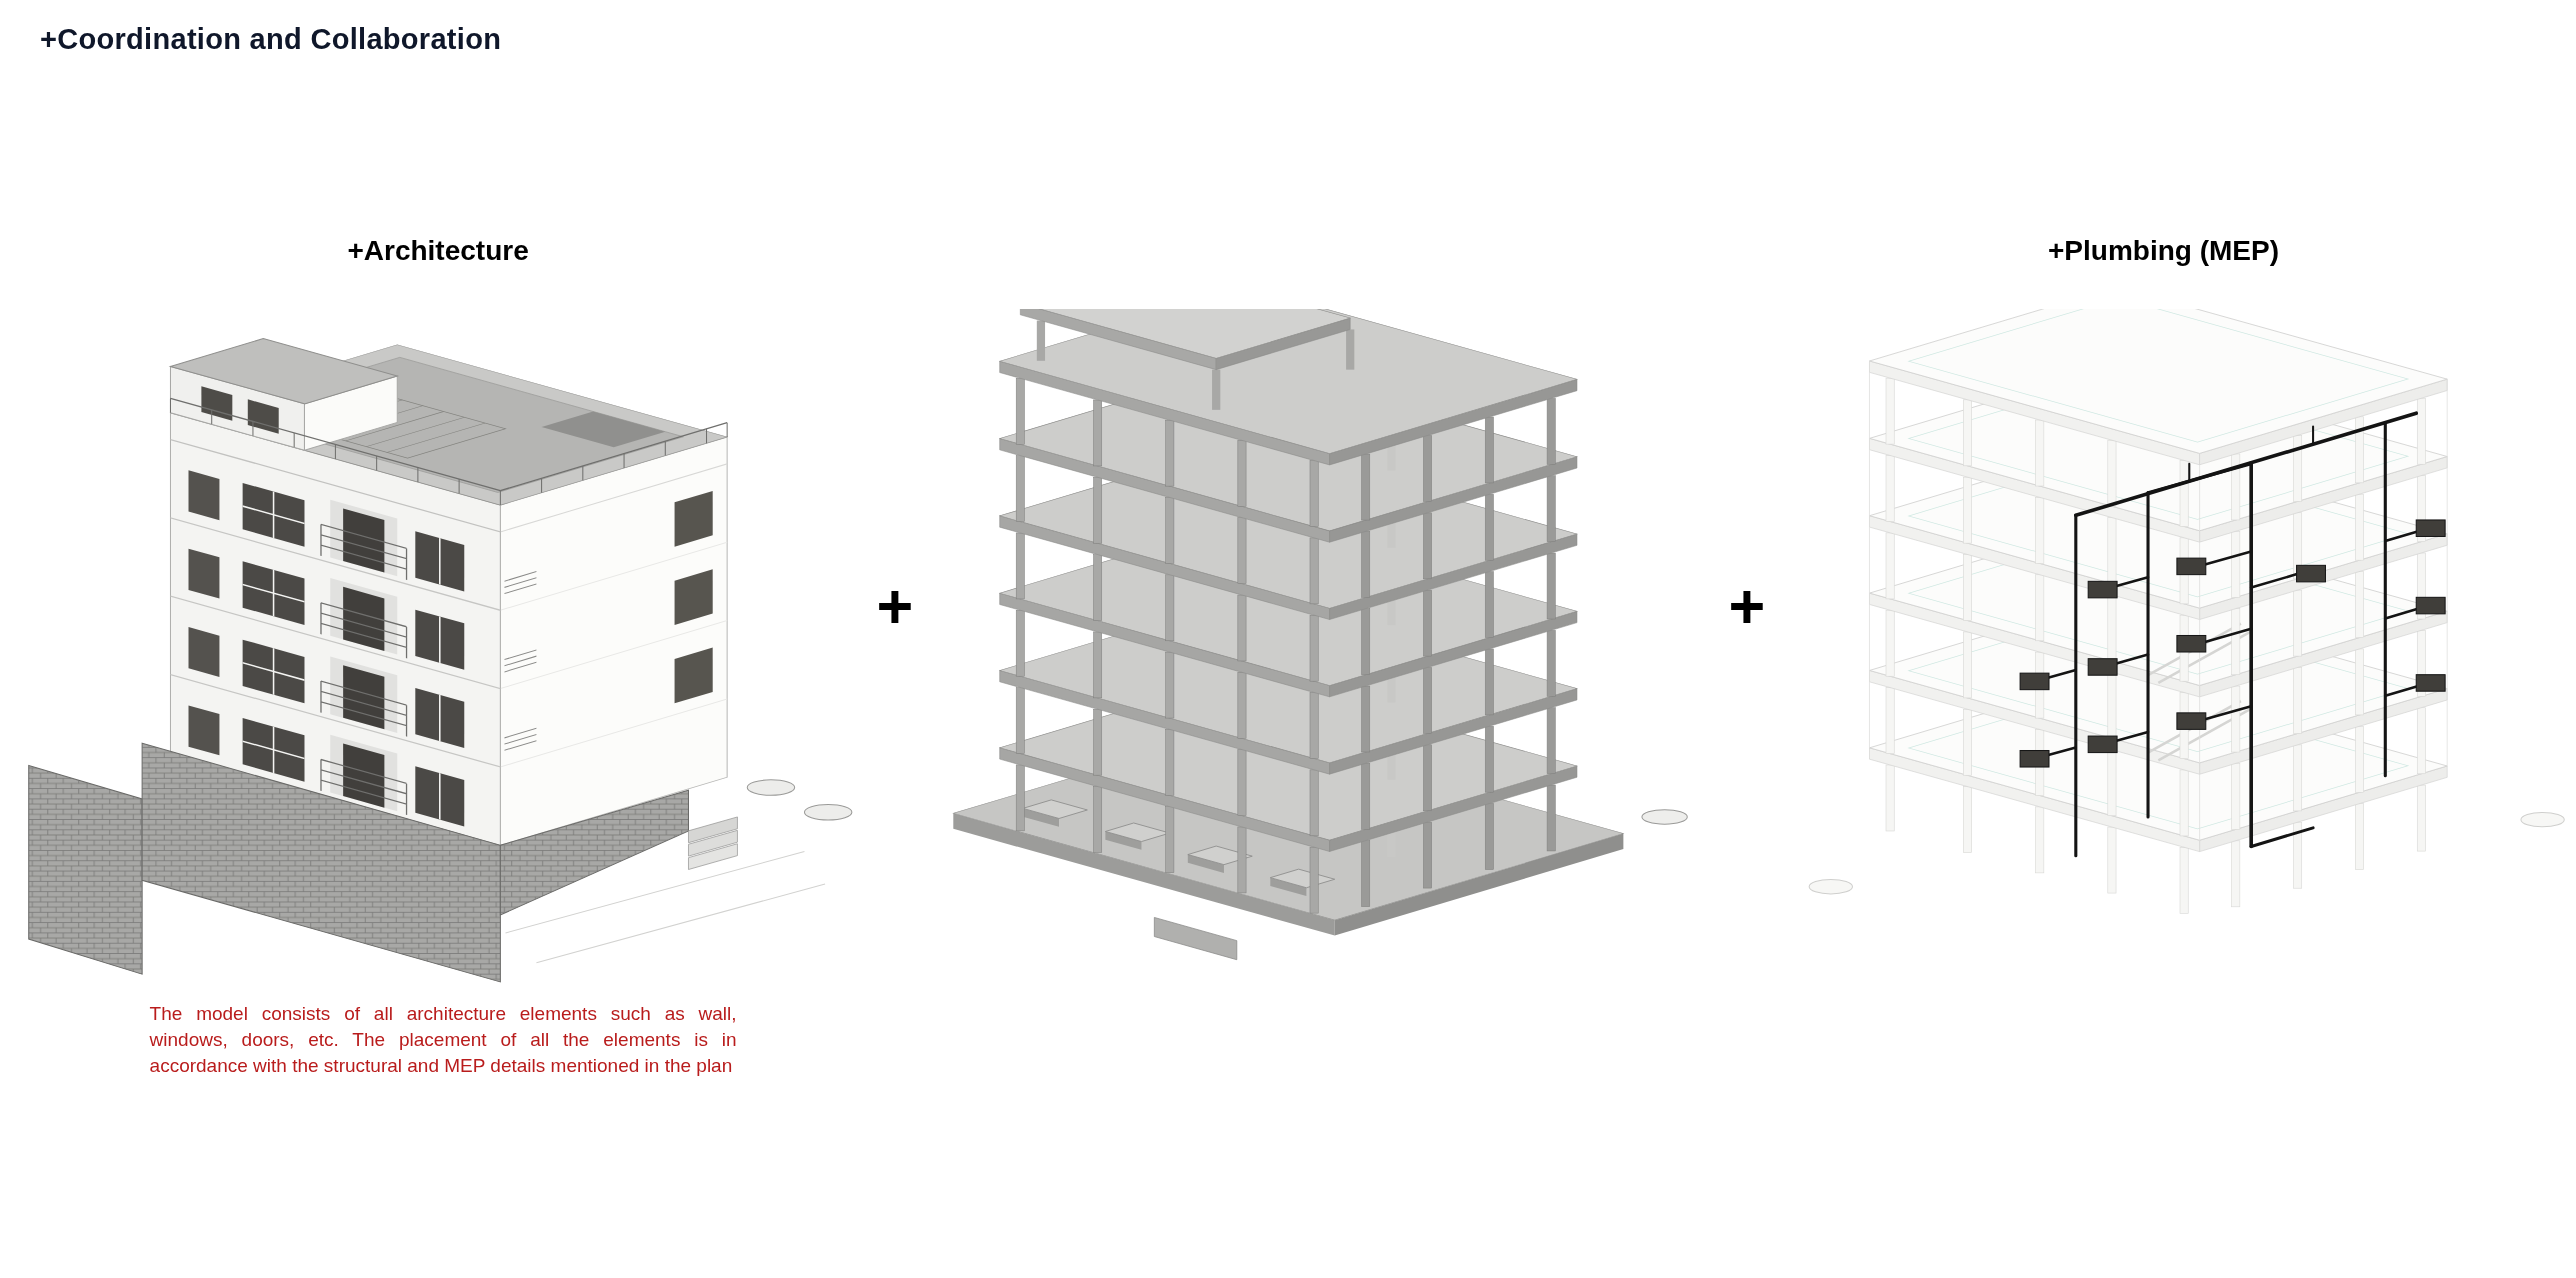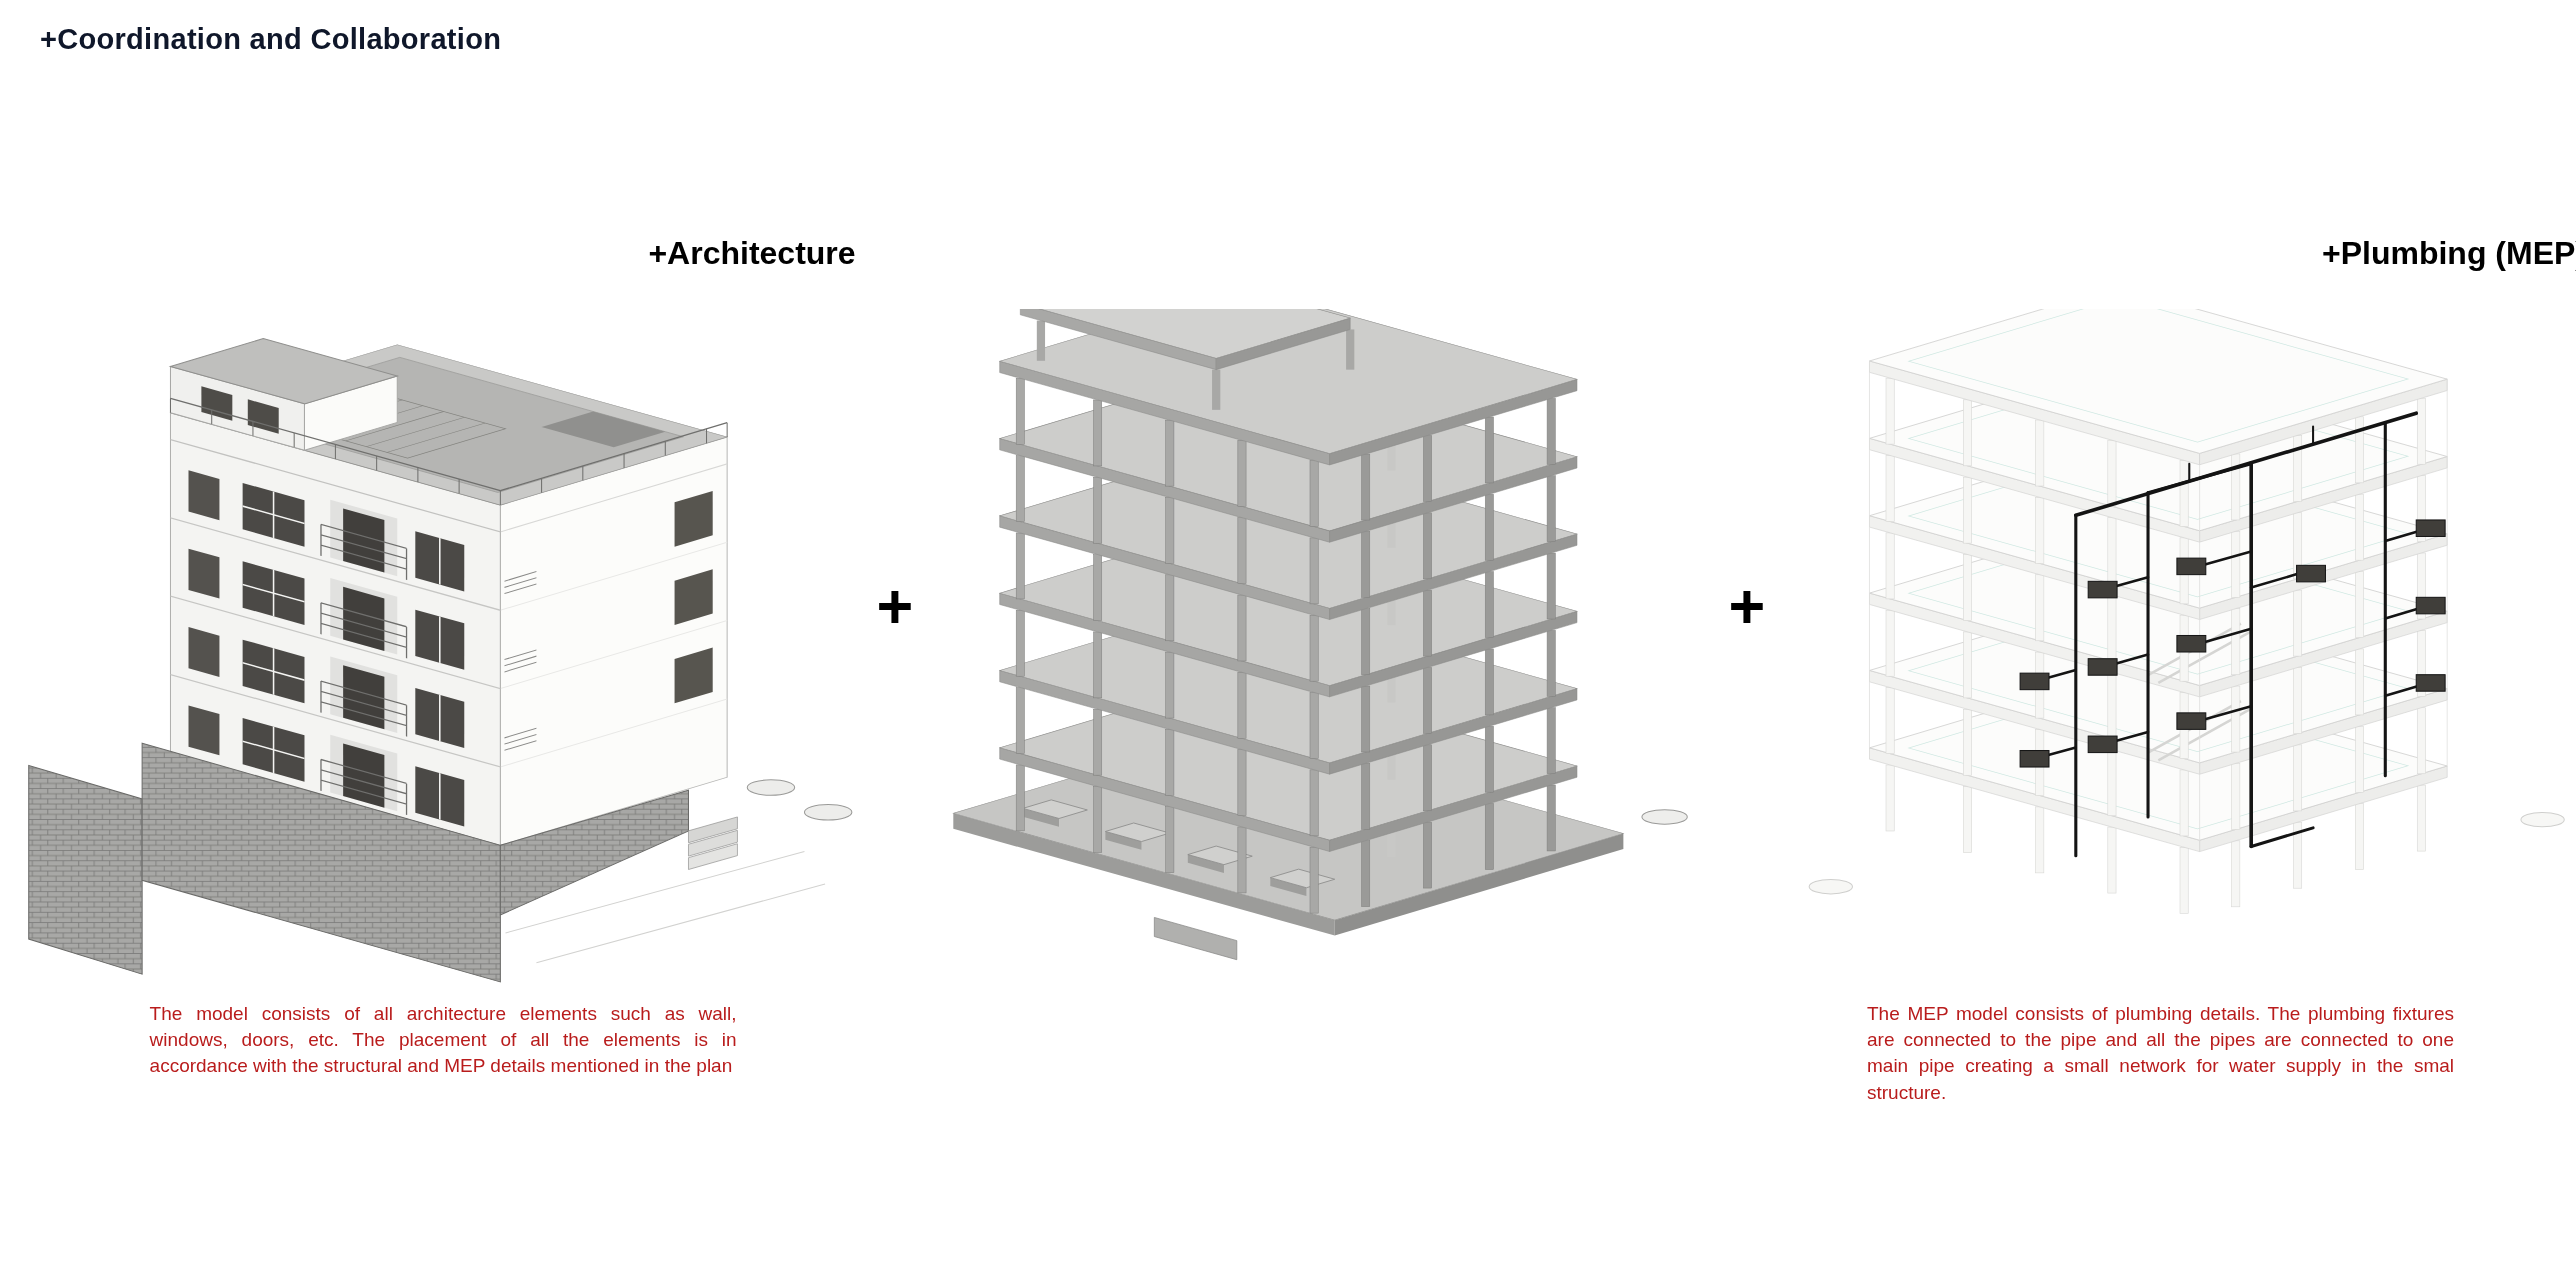--- a/index.html
+++ b/index.html
@@ -1,20 +1,20 @@
 <!DOCTYPE html>
 <html style="font-size:8.2px"><head>
 <meta charset="utf-8">
 <style>
   *{margin:0;padding:0;box-sizing:border-box}
   html,body{background:#ffffff;font-family:"Liberation Sans",sans-serif;}
   #board{position:relative;width:3615px;height:1278px;background:#ffffff;overflow:hidden}
   .title{position:absolute;left:40px;top:23px;font-size:29px;font-weight:700;color:#0f172a;letter-spacing:0.3px}
   .panel{position:absolute;top:222px;height:876px}
-  .heading{position:absolute;top:13.4px;left:0;right:0;text-align:right;font-size:32px;font-weight:700;color:#000}
+  .heading{position:absolute;top:13.4px;left:0;right:0;text-align:center;font-size:28px;font-weight:700;color:#000}
   .figure{position:absolute;top:87px;left:0;width:100%;height:686px}
   .figure svg{width:100%;height:100%;display:block}
   .caption{position:absolute;top:779px;font-size:19px;line-height:1.38;color:#b91c1c;text-align:justify}
   .op{position:absolute;top:570px;font-size:63px;font-weight:700;color:#000;width:72px;text-align:center}
 </style>
 </head>
 <body>
 
 <div id="board">
 
@@ -269,17 +269,16 @@
             <rect x="1300" y="709" width="56" height="32"></rect>
           <rect x="532" y="706" width="56" height="32"></rect>
             <rect x="532" y="856" width="56" height="32"></rect>
         </g>
         <g fill="#f7f7f5" stroke="#cfcfcd" stroke-width="2">
           <ellipse cx="1545" cy="990" rx="42" ry="14"></ellipse>
           <ellipse cx="165" cy="1120" rx="42" ry="14"></ellipse>
         </g>
       </svg>
     </div>
-    <p class="caption" style="left:126px;width:587px">The MEP model consists of plumbing details. The plumbing fixtures are connected to the pipe and all the pipes are connected to one main pipe creating a small network for water supply in the smal structure.</p>
   </section>
 
 </div>
 
 
 </body></html>

